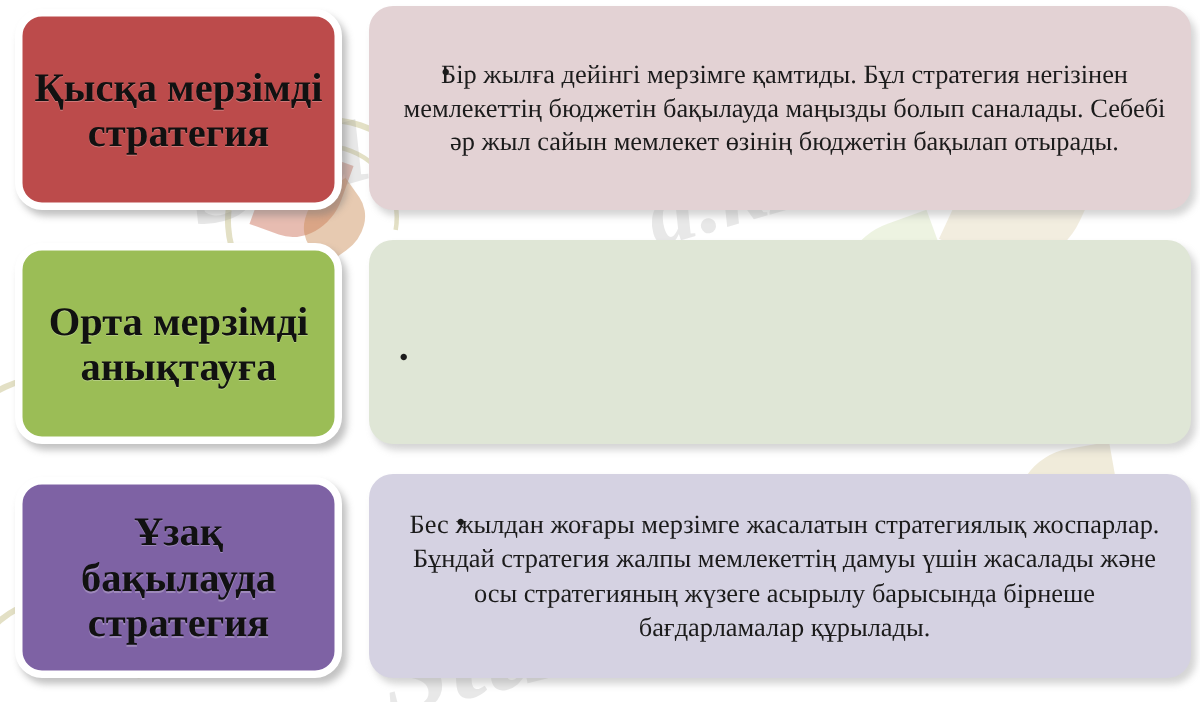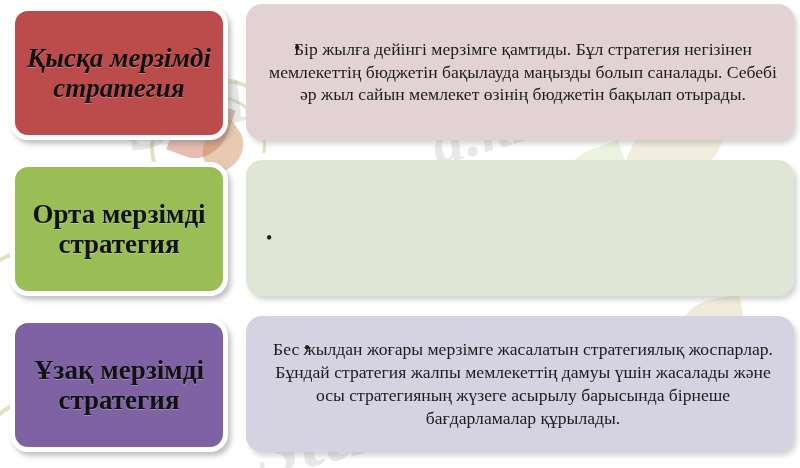--- a/index.html
+++ b/index.html
@@ -165,41 +165,41 @@
     <div class="wm-text wm-3">Stud.kz</div>
   </div>
 
   <div class="row row-0">
     <div class="panel" style="background-color: rgb(227, 210, 212);">
       <div class="panel-body">
         <span class="bullet">•</span>
         <span class="panel-text">Бір жылға дейінгі мерзімге қамтиды. Бұл стратегия негізінен мемлекеттің бюджетін бақылауда маңызды болып саналады. Себебі әр жыл сайын мемлекет өзінің бюджетін бақылап отырады.</span>
       </div>
     </div>
-    <div class="chip" style="background-color: rgb(188, 75, 75); font-style: italic;">
+    <div class="chip" style="background-color: rgb(188, 75, 75);">
       <div class="chip-label">Қысқа мерзімді стратегия</div>
     </div>
   </div>
 
   <div class="row row-1">
     <div class="panel" style="background-color: rgb(223, 230, 214);">
       <div class="panel-body">
         <span class="bullet">•</span>
       </div>
     </div>
     <div class="chip" style="background-color: rgb(155, 189, 86);">
-      <div class="chip-label">Орта мерзімді стратегия</div>
+      <div class="chip-label">Орта мерзімді анықтауға</div>
     </div>
   </div>
 
   <div class="row row-2">
     <div class="panel" style="background-color: rgb(213, 210, 226);">
       <div class="panel-body">
         <span class="bullet">•</span>
         <span class="panel-text">Бес жылдан жоғары мерзімге жасалатын стратегиялық жоспарлар. Бұндай стратегия жалпы мемлекеттің дамуы үшін жасалады және осы стратегияның жүзеге асырылу барысында бірнеше бағдарламалар құрылады.</span>
       </div>
     </div>
     <div class="chip" style="background-color: rgb(126, 98, 164);">
-      <div class="chip-label">Ұзақ мерзімді стратегия</div>
+      <div class="chip-label">Ұзақ бақылауда стратегия</div>
     </div>
   </div>
 
 </div>
 
 </body></html>

